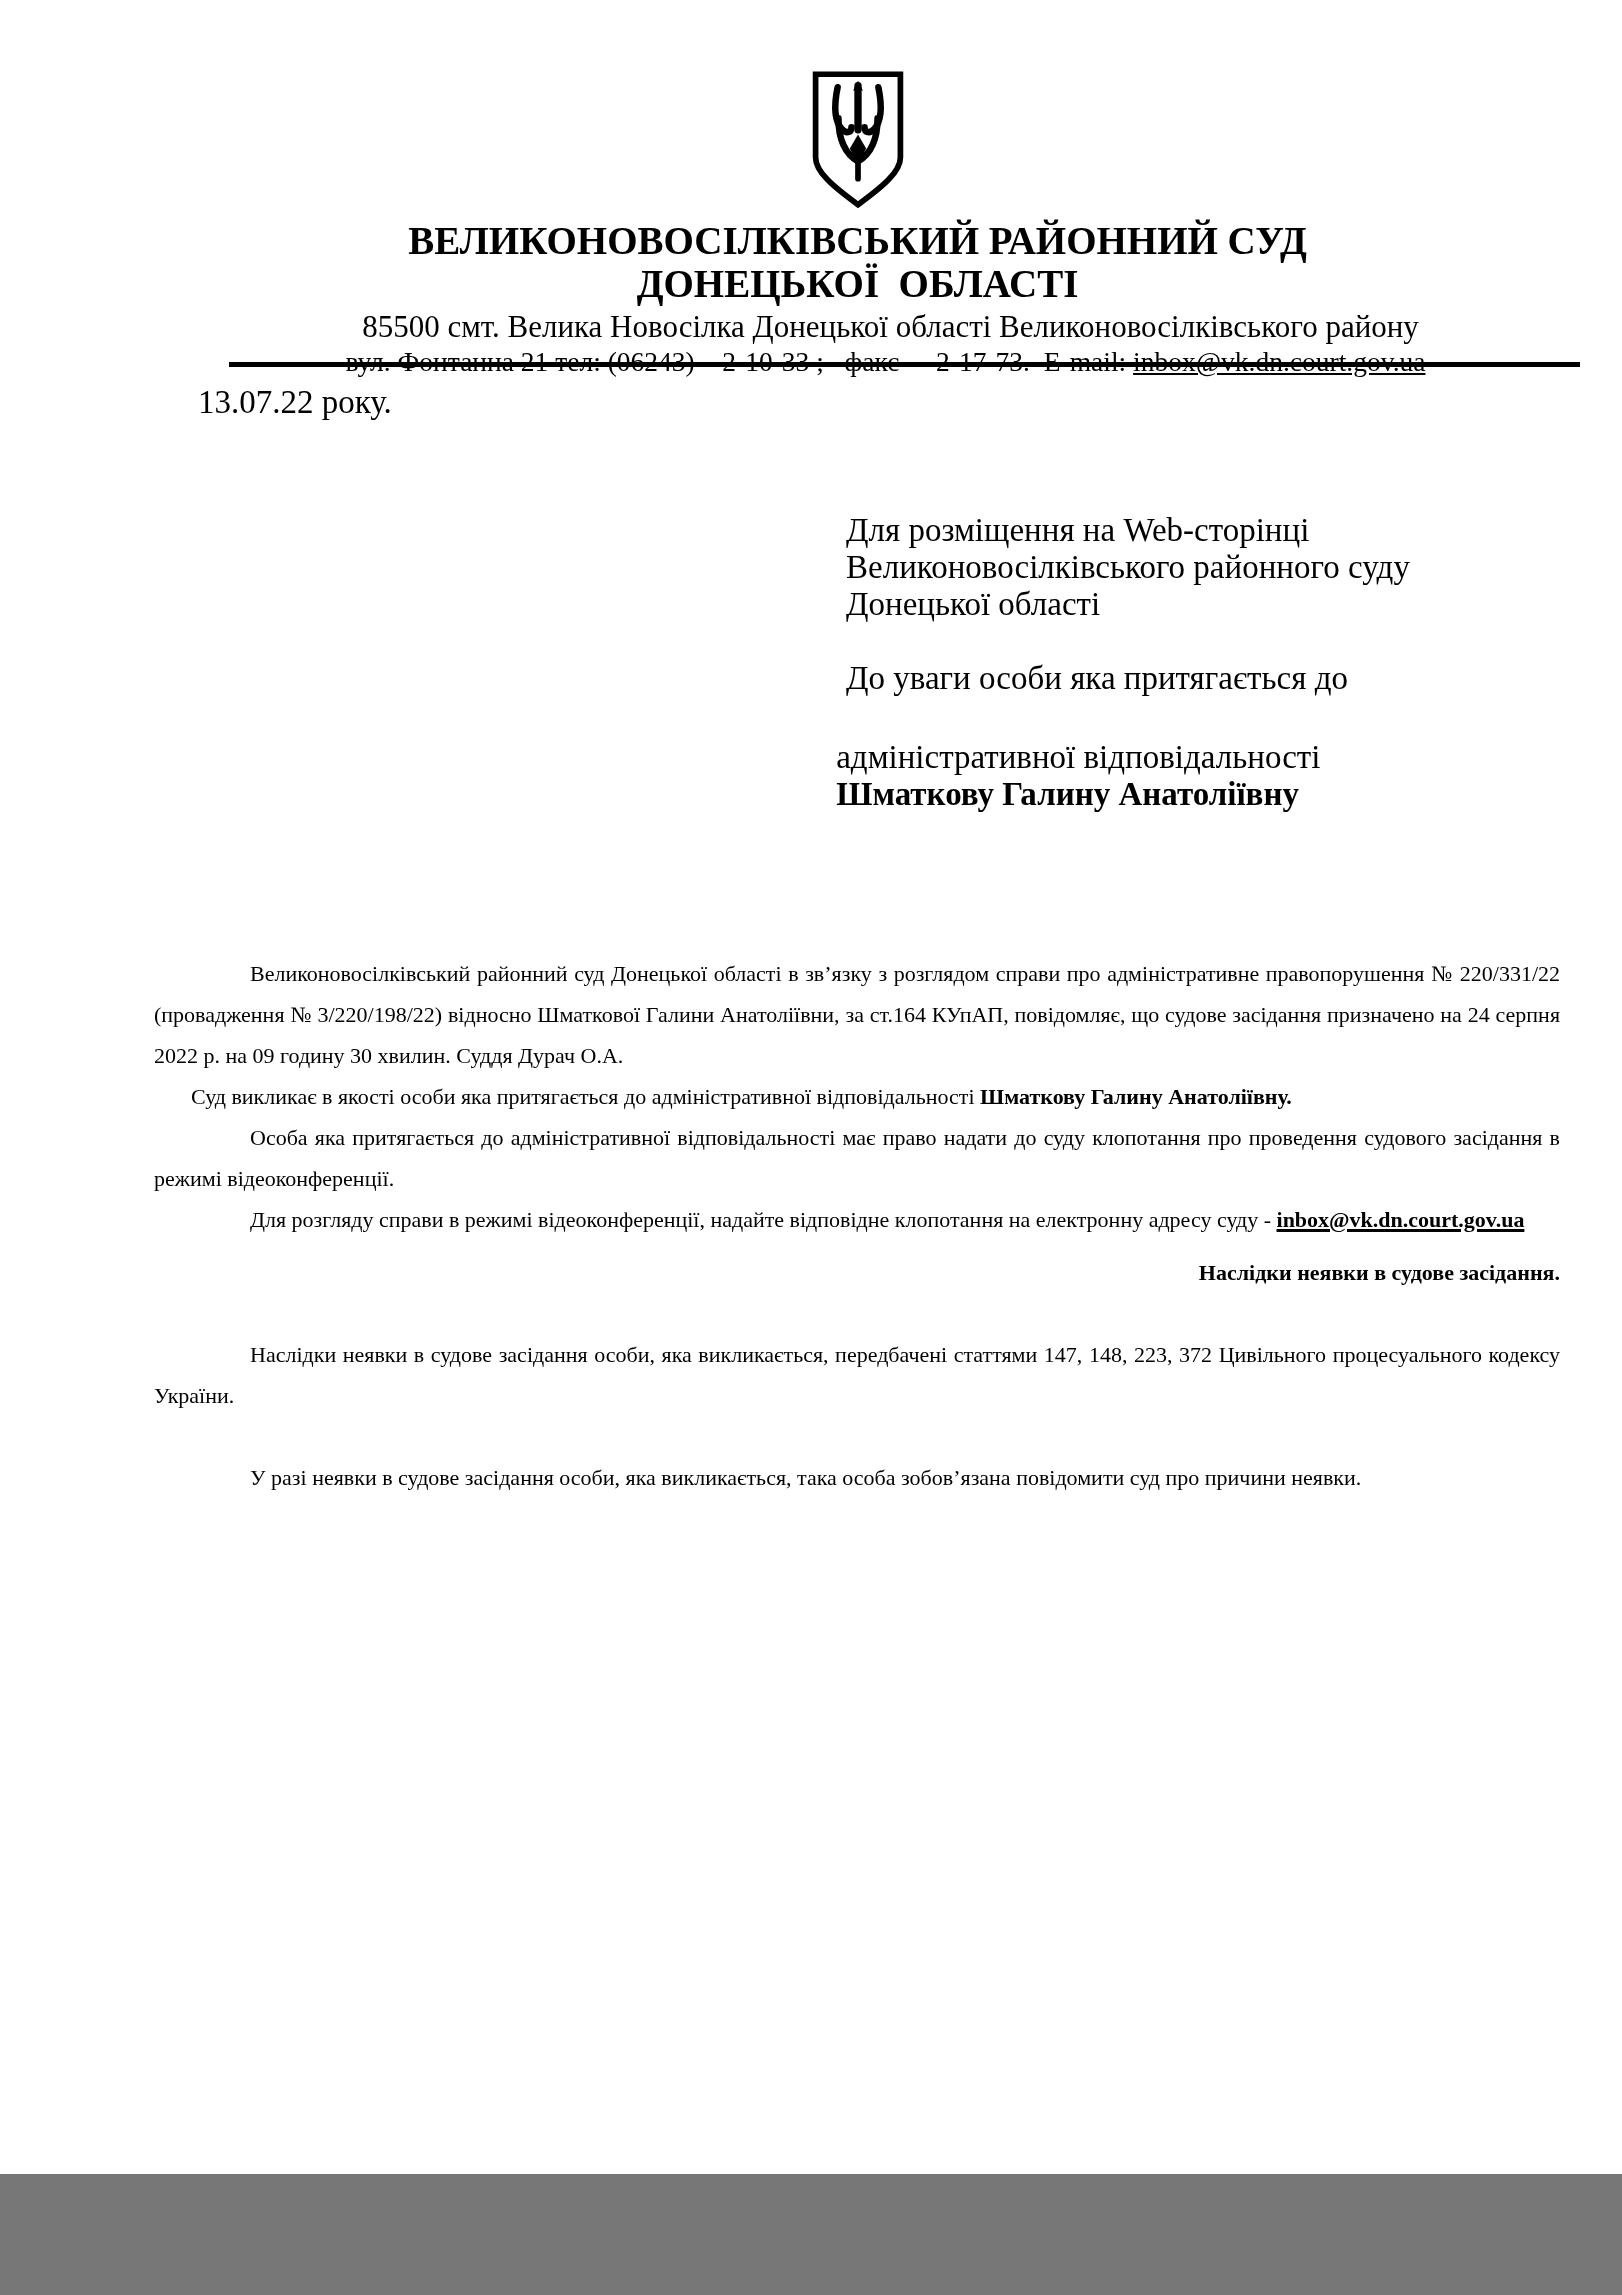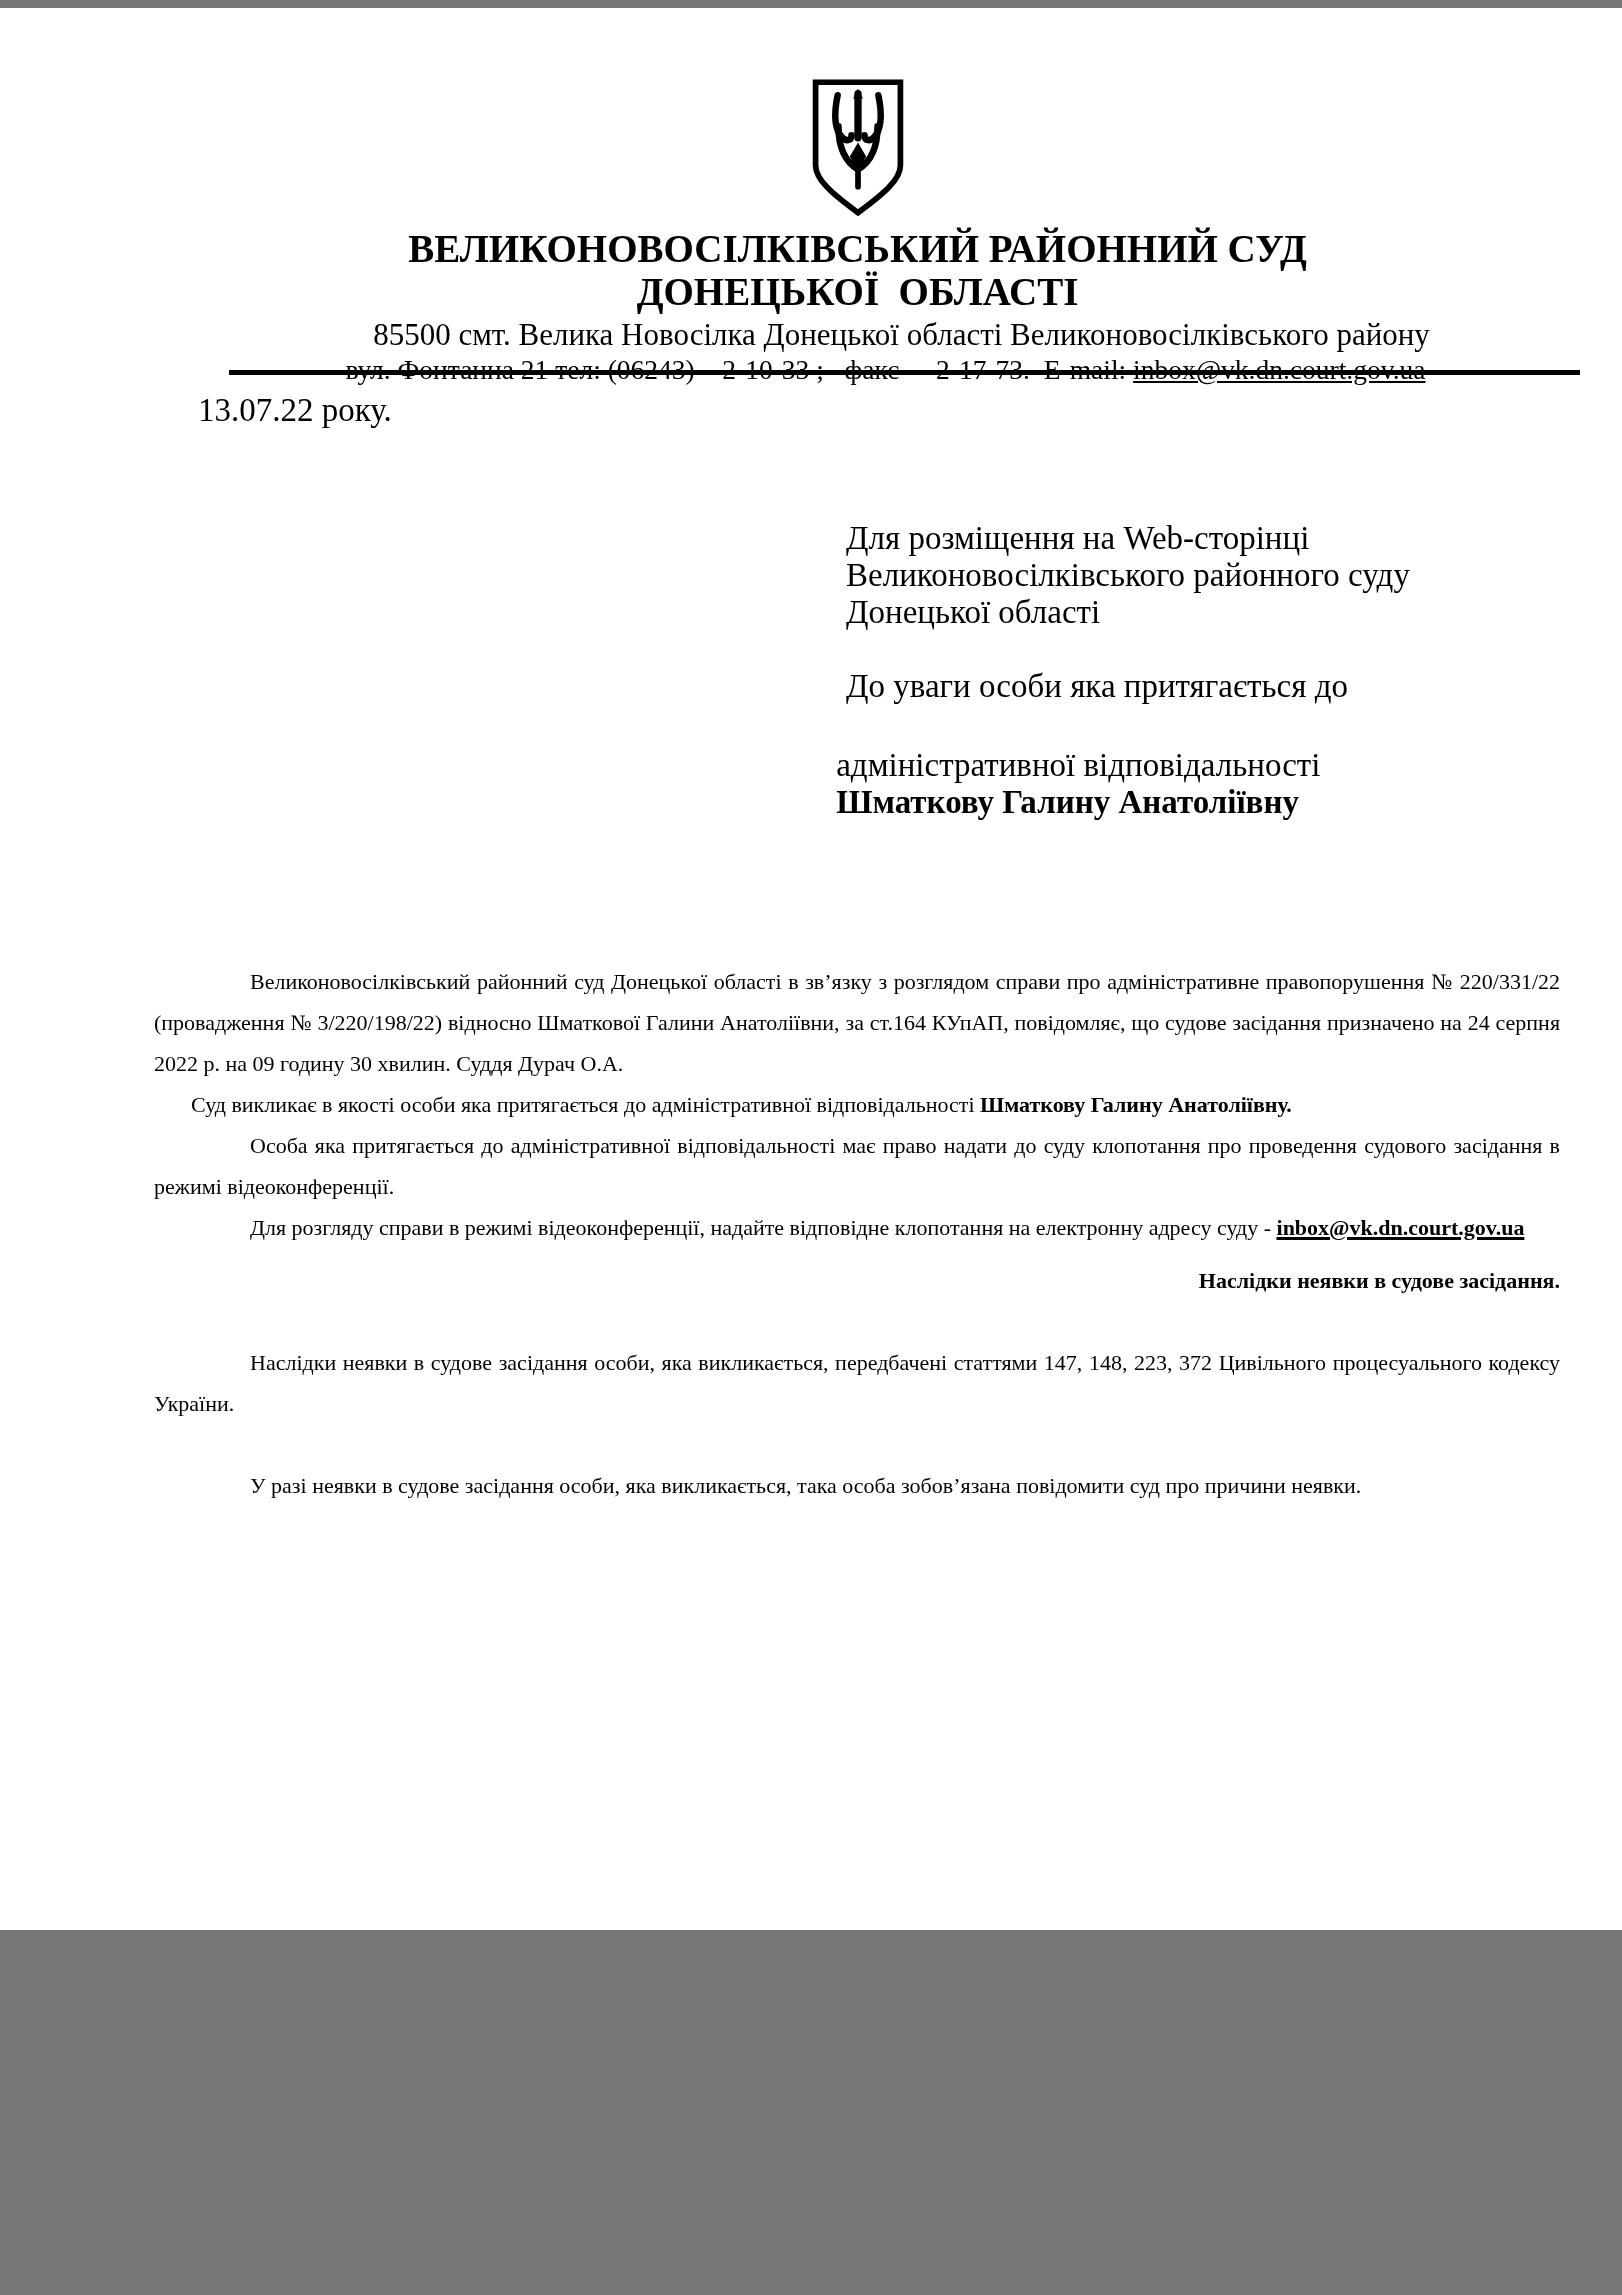--- a/index.html
+++ b/index.html
@@ -1,20 +1,20 @@
 <!DOCTYPE html>
 <html style="font-size:10.5px"><head>
 <meta charset="utf-8">
 <style>
   html, body { margin: 0; padding: 0; background: #777; }
   .page {
     position: relative;
     width: 1623px;
-    height: 1922px;
-    margin: 8px auto;
+    height: 2174px;
+    margin: 0 auto;
     background: #ffffff;
     color: #000;
     font-family: "Liberation Serif", "DejaVu Serif", serif;
     overflow: hidden;
   }
 
   
   .letterhead {
     position: absolute;
     left: 154px; top: 0;
@@ -24,21 +24,21 @@
   .emblem-wrap { margin-top: 71px; line-height: 0; }
   .court-title {
     font-weight: bold;
     font-size: 39px;
     line-height: 43px;
     white-space: pre;
     letter-spacing: 0px;
   }
   .court-title.first { margin-top: 10.5px; }
   .addr-line {
-    position: relative; left: 44px;
+    position: relative; left: 33px;
     font-size: 31px;
     line-height: 37px;
     margin-top: 3.9px;
     white-space: pre;
   }
   .contact-line {
     position: relative; left: 28px;
     font-size: 27.5px;
     line-height: 33px;
     margin-top: 0px;

